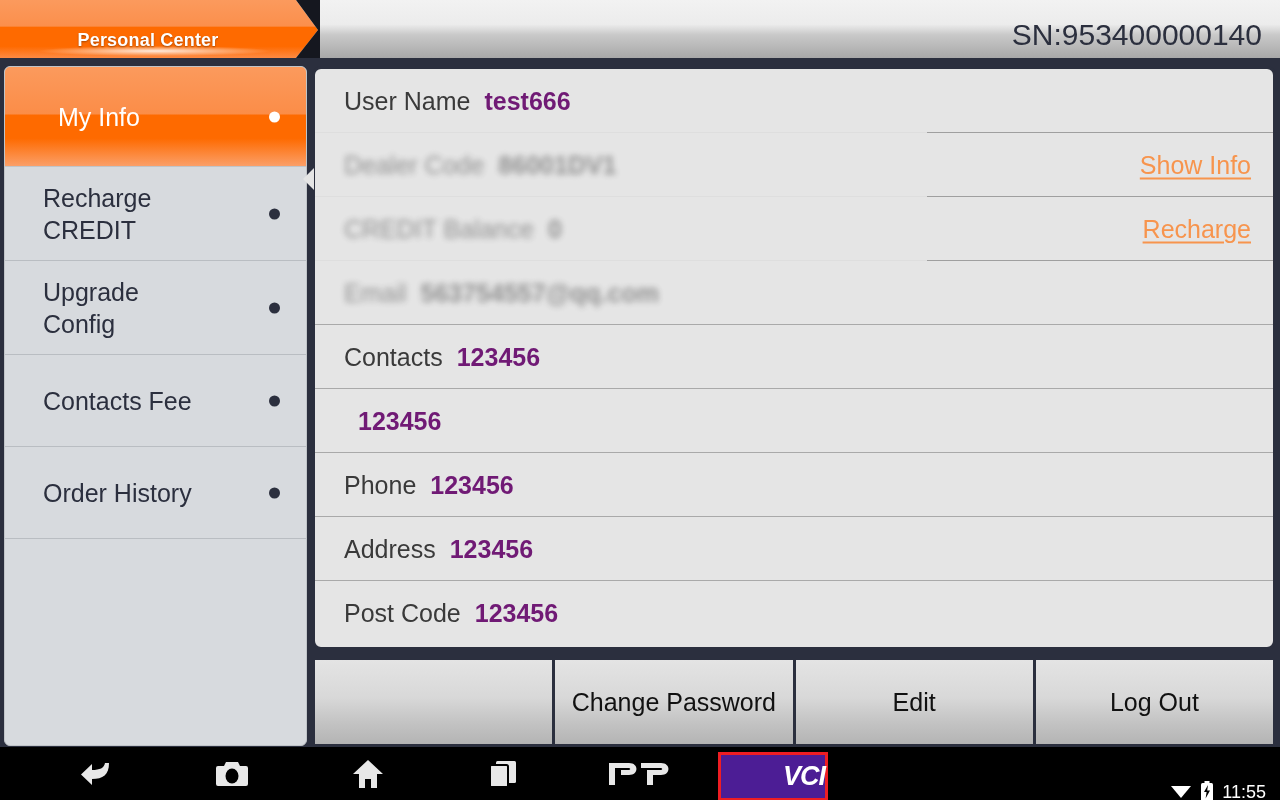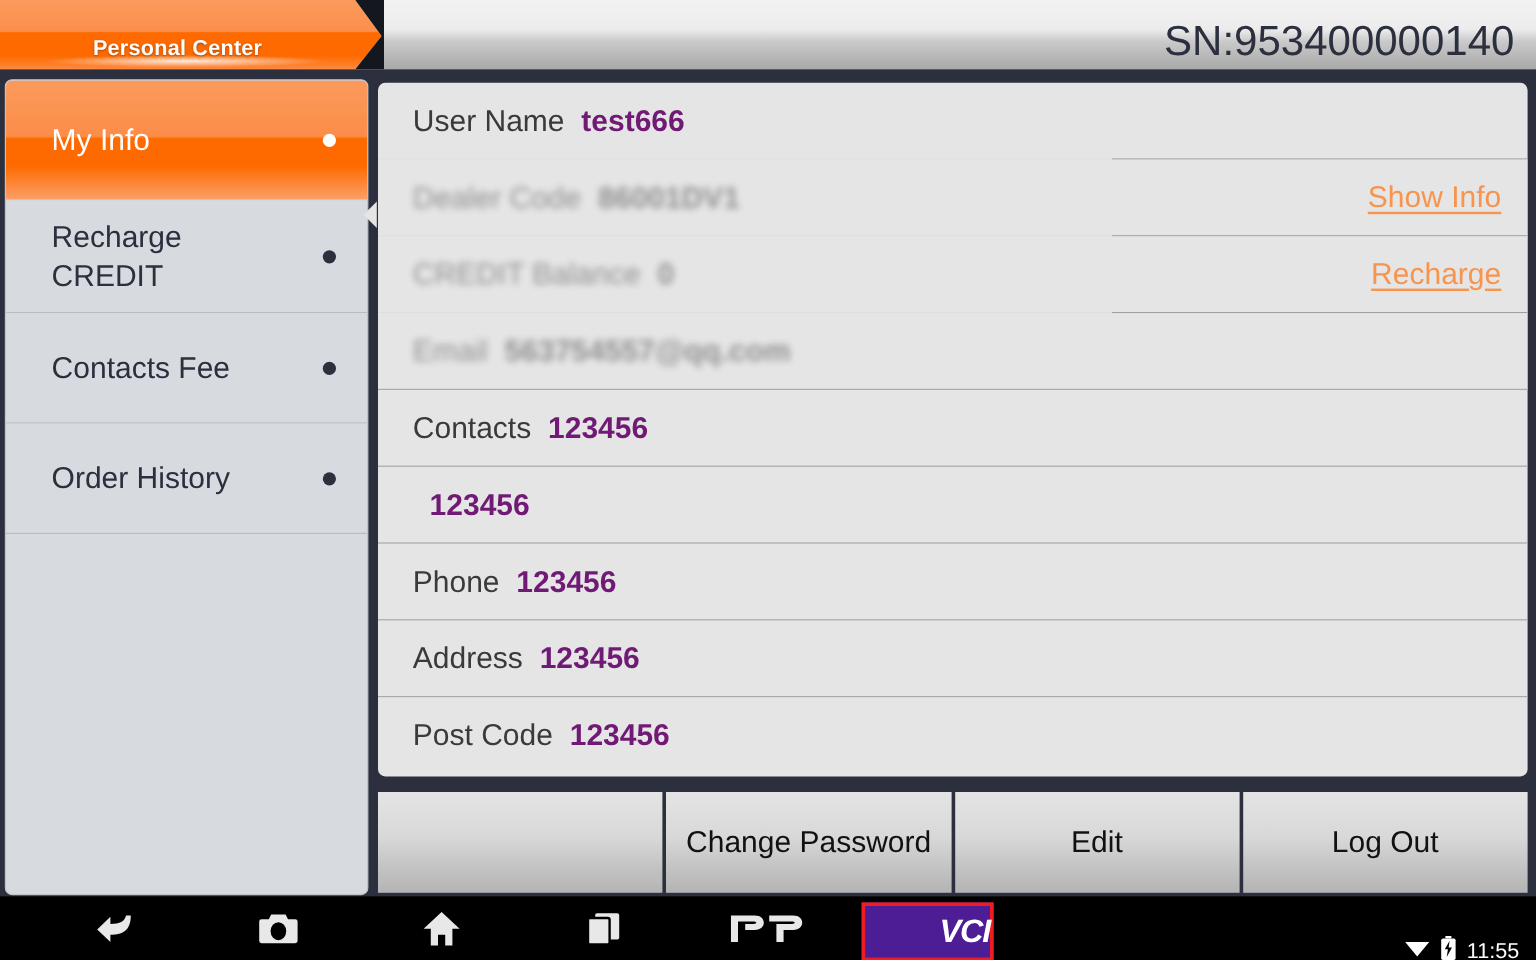--- a/index.html
+++ b/index.html
@@ -73,21 +73,21 @@
     text-shadow: 0 1px 2px rgba(0,0,0,.35);
     margin-top: 18px;
   }
 
   #sn-text {
     position: absolute;
     right: 18px; top: 0;
     height: 70px;
     display: flex; align-items: center;
     color: #2b2f3e;
-    font-size: 35px;
+    font-size: 30px;
   }
 
   
   #sidebar {
     position: absolute;
     left: 4px; top: 66px;
     width: 303px; height: 680px;
     background: #d7dade;
     border-radius: 6px;
     border: 1px solid #c0c4c8;
@@ -284,27 +284,32 @@
       <div id="title-tab-bg"></div>
       <div id="title-tab-dark"></div>
       <div id="title-tab-glow"></div>
       <div id="title-text">Personal Center</div>
     </div>
     <div id="sn-text">SN:953400000140</div>
   </div>
   <div id="header-underline"></div>
 
   <div id="sidebar">
-      <div class="side-item active" style="height: 100px;">
+      <div class="side-item active" style="height: 100px; padding-left: 15px;">
         <div class="side-label" style="white-space: pre-line;">My Info</div>
         <div class="side-dot"></div>
       </div>
       <div class="side-item" style="height: 94px;">
         <div class="side-label" style="white-space: pre-line;">Recharge
 CREDIT</div>
+        <div class="side-dot"></div>
+      </div>
+      <div class="side-item" style="height: 94px;">
+        <div class="side-label" style="white-space: pre-line;">Upgrade
+Config</div>
         <div class="side-dot"></div>
       </div>
       <div class="side-item" style="height: 92px;">
         <div class="side-label" style="white-space: pre-line;">Contacts Fee</div>
         <div class="side-dot"></div>
       </div>
       <div class="side-item" style="height: 92px;">
         <div class="side-label" style="white-space: pre-line;">Order History</div>
         <div class="side-dot"></div>
       </div>

